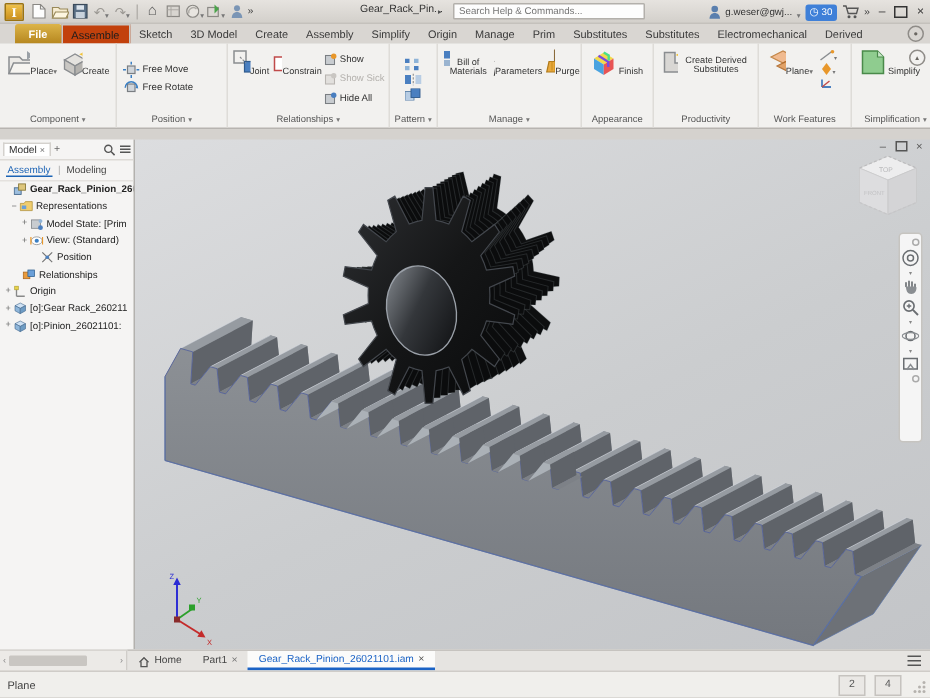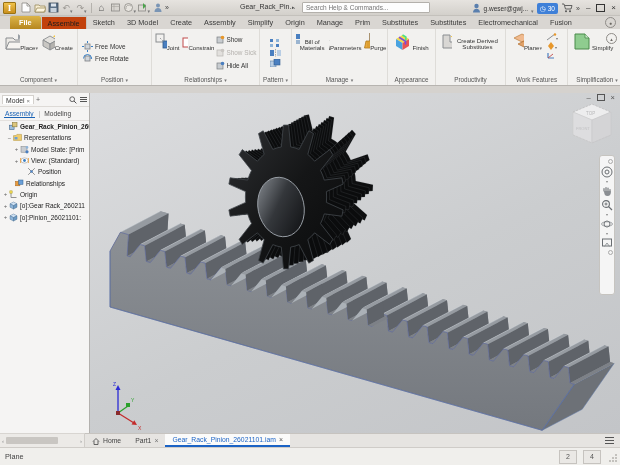--- a/index.html
+++ b/index.html
@@ -211,21 +211,21 @@
   <span class="rtab">3D Model</span>
   <span class="rtab">Create</span>
   <span class="rtab">Assembly</span>
   <span class="rtab">Simplify</span>
   <span class="rtab">Origin</span>
   <span class="rtab">Manage</span>
   <span class="rtab">Prim</span>
   <span class="rtab">Substitutes</span>
   <span class="rtab">Substitutes</span>
   <span class="rtab">Electromechanical</span>
-  <span class="rtab">Fusion</span>
+  <span class="rtab">Derived</span>
   <span class="tabrow-end">●</span>
 </div>
 
 <div class="ribbon">
   <div class="rgroup" style="width:78px">
     <div class="ritems">
       <div class="bigbtn" style="width:34px">
         <svg width="22" height="19">
             <path d="M2 6h7l2 2h8v9H2z" fill="#eceae6" stroke="#8a8d90" stroke-width="1"></path>
             <path d="M2 17l3-7h15l-3 7z" fill="#f6f4f0" stroke="#8a8d90" stroke-width="1"></path>

